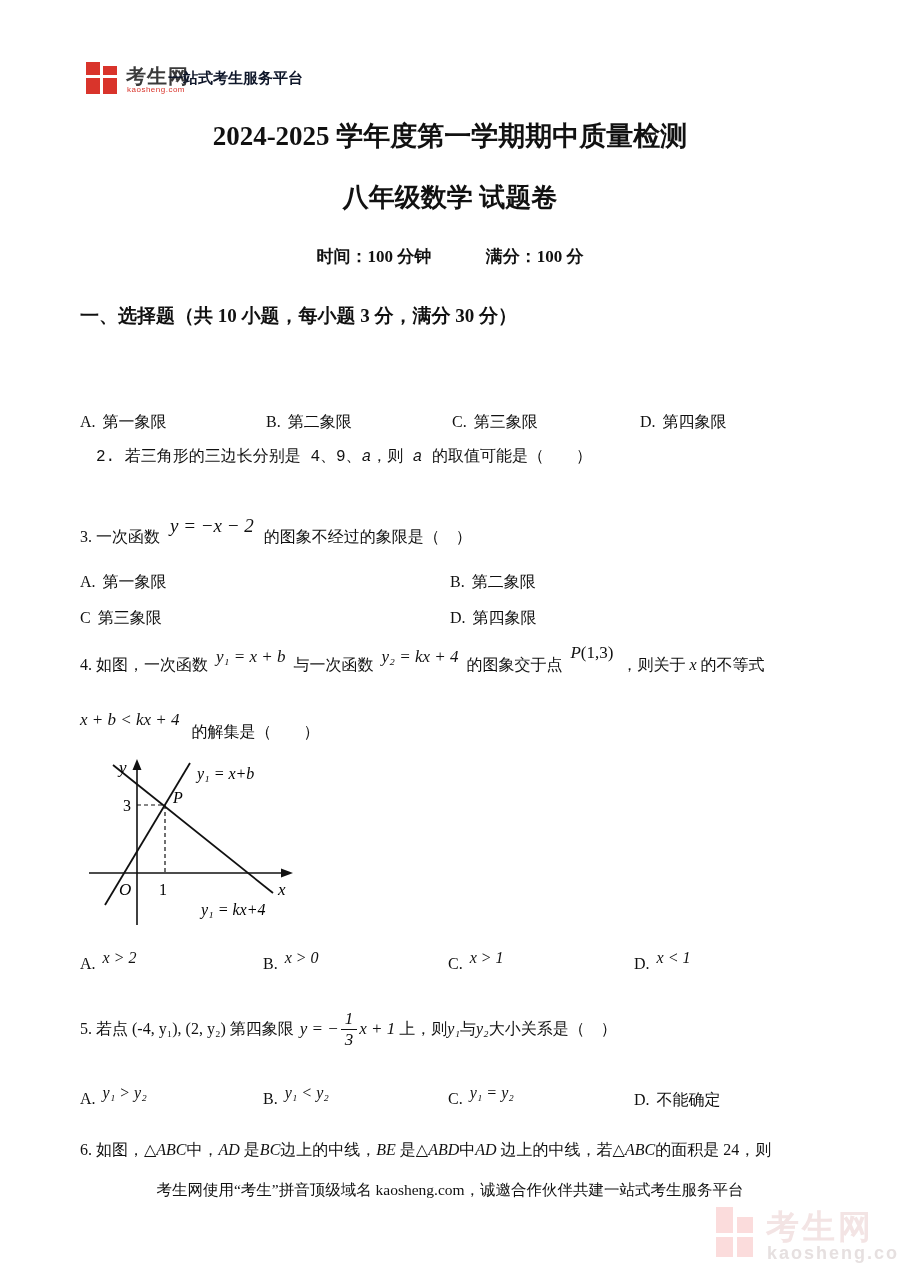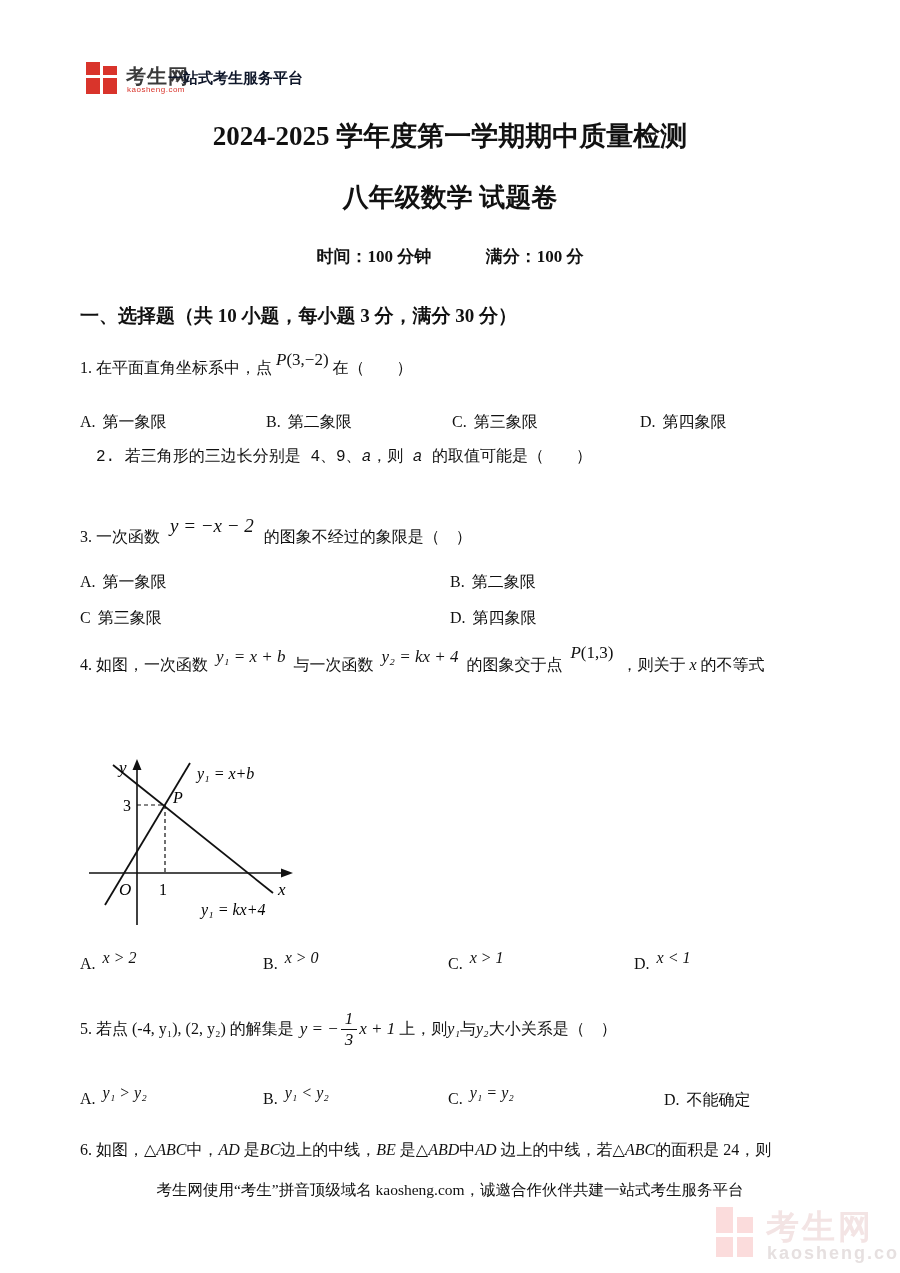--- a/index.html
+++ b/index.html
@@ -69,26 +69,20 @@
   <div class="abs center b" style="top:118px;font-size:27px;">2024-2025 学年度第一学期期中质量检测</div>
   <div class="abs center b" style="top:180px;font-size:26px;">八年级数学 试题卷</div>
   <div class="abs center b" style="top:245px;font-size:17px;">
     <span>时间：100 分钟</span>
     <span style="display:inline-block;width:46px;"></span>
     <span>满分：100 分</span>
   </div>
 
   <div class="abs b" style="left:80px;top:303px;font-size:19px;">一、选择题（共 10 小题，每小题 3 分，满分 30 分）</div>
 
-  <div class="abs line" style="left:80px;top:358px;">
-    <span>1.</span>
-    <span>在平面直角坐标系中，点</span>
-    <span class="r8" style="font-size:17px;"><span class="math">P</span><span class="up">(3,−2)</span></span>
-    <span>在（　　）</span>
-  </div>
   <div class="abs" style="top:412px;left:0;width:900px;height:22px;">
     <span class="opt" style="left:80px;"><span class="olabel">A.</span><span>第一象限</span></span>
     <span class="opt" style="left:266px;"><span class="olabel">B.</span><span>第二象限</span></span>
     <span class="opt" style="left:452px;"><span class="olabel">C.</span><span>第三象限</span></span>
     <span class="opt" style="left:640px;"><span class="olabel">D.</span><span>第四象限</span></span>
   </div>
 
   <div class="abs line" style="left:96px;top:446px;font-family:Liberation Mono, monospace;">
     <span>2.</span>
     <span>若三角形的三边长分别是 4、9、</span><span class="math">a</span><span>，则 </span><span class="math">a</span><span> 的取值可能是（　　）</span>
@@ -113,20 +107,24 @@
     <span>4.</span>
     <span>如图，一次函数</span>
     <span class="math r8" style="font-size:17px;margin:0 4px;">y₁ = x + b</span>
     <span>与一次函数</span>
     <span class="math r8" style="font-size:17px;margin:0 4px;">y₂ = kx + 4</span>
     <span>的图象交于点</span>
     <span class="r12" style="font-size:17px;margin:0 4px;"><span class="math">P</span><span class="up">(1,3)</span></span>
     <span>，则关于 </span><span class="math">x</span><span> 的不等式</span>
   </div>
 
+  <div class="abs line" style="left:80px;top:722px;">
+    <span class="math r12" style="font-size:17px;margin-right:8px;">x + b &lt; kx + 4</span>
+    <span>的解集是（　　）</span>
+  </div>
 
   <div class="abs" style="left:85px;top:755px;width:240px;height:185px;">
     <svg width="240" height="185" viewBox="0 0 240 185">
 
       <line x1="52" y1="170" x2="52" y2="10" stroke="#111" stroke-width="1.6"></line>
       <polygon points="52,4 47.5,15 56.5,15" fill="#111"></polygon>
       <line x1="4" y1="118" x2="202" y2="118" stroke="#111" stroke-width="1.6"></line>
       <polygon points="208,118 196,113.5 196,122.5" fill="#111"></polygon>
 
       <line x1="20" y1="150" x2="105" y2="8" stroke="#111" stroke-width="1.8"></line>
@@ -148,38 +146,38 @@
 
   <div class="abs" style="top:955px;left:0;width:900px;height:26px;">
     <span class="opt" style="left:80px;"><span class="olabel">A.</span><span class="math r6">x &gt; 2</span></span>
     <span class="opt" style="left:263px;"><span class="olabel">B.</span><span class="math r6">x &gt; 0</span></span>
     <span class="opt" style="left:448px;"><span class="olabel">C.</span><span class="math r6">x &gt; 1</span></span>
     <span class="opt" style="left:634px;"><span class="olabel">D.</span><span class="math r6">x &lt; 1</span></span>
   </div>
 
   <div class="abs fracline" style="left:80px;top:1000px;height:58px;">
     <span>5.</span>&nbsp;
-    <span>若点 (-4, y₁), (2, y₂) 的解集是</span>
+    <span>若点 (-4, y₁), (2, y₂) 第四象限</span>
     <span class="math" style="font-size:17px;margin-left:6px;">y = −</span>
     <span class="frac" style="font-size:17px;">
       <span class="fnum">1</span>
       <span class="fden">3</span>
     </span>
     <span class="math" style="font-size:17px;margin-right:4px;">x + 1</span>
     <span> 上，则 </span>
     <span class="math">y₁</span>
     <span> 与 </span>
     <span class="math">y₂</span>
     <span> 大小关系是（　）</span>
   </div>
   <div class="abs" style="top:1090px;left:0;width:812px;height:26px;">
     <span class="opt" style="left:80px;"><span class="olabel">A.</span><span class="math r6">y₁ &gt; y₂</span></span>
     <span class="opt" style="left:263px;"><span class="olabel">B.</span><span class="math r6">y₁ &lt; y₂</span></span>
     <span class="opt" style="left:448px;"><span class="olabel">C.</span><span class="math r6">y₁ = y₂</span></span>
-    <span class="opt" style="left:634px;margin-left:30px;"><span class="olabel">D.</span><span>不能确定</span></span>
+    <span class="opt" style="left:634px;"><span class="olabel">D.</span><span>不能确定</span></span>
   </div>
 
   <div class="abs line" style="left:80px;top:1140px;">
     <span>6.</span>
     <span>如图，△</span><span class="math">ABC</span><span>中，</span><span class="math">AD</span>
     <span>是</span><span class="math">BC</span><span>边上的中线，</span><span class="math">BE</span>
     <span>是△</span><span class="math">ABD</span><span>中</span><span class="math">AD</span>
     <span>边上的中线，若△</span><span class="math">ABC</span><span>的面积是 24，则</span>
   </div>
 

